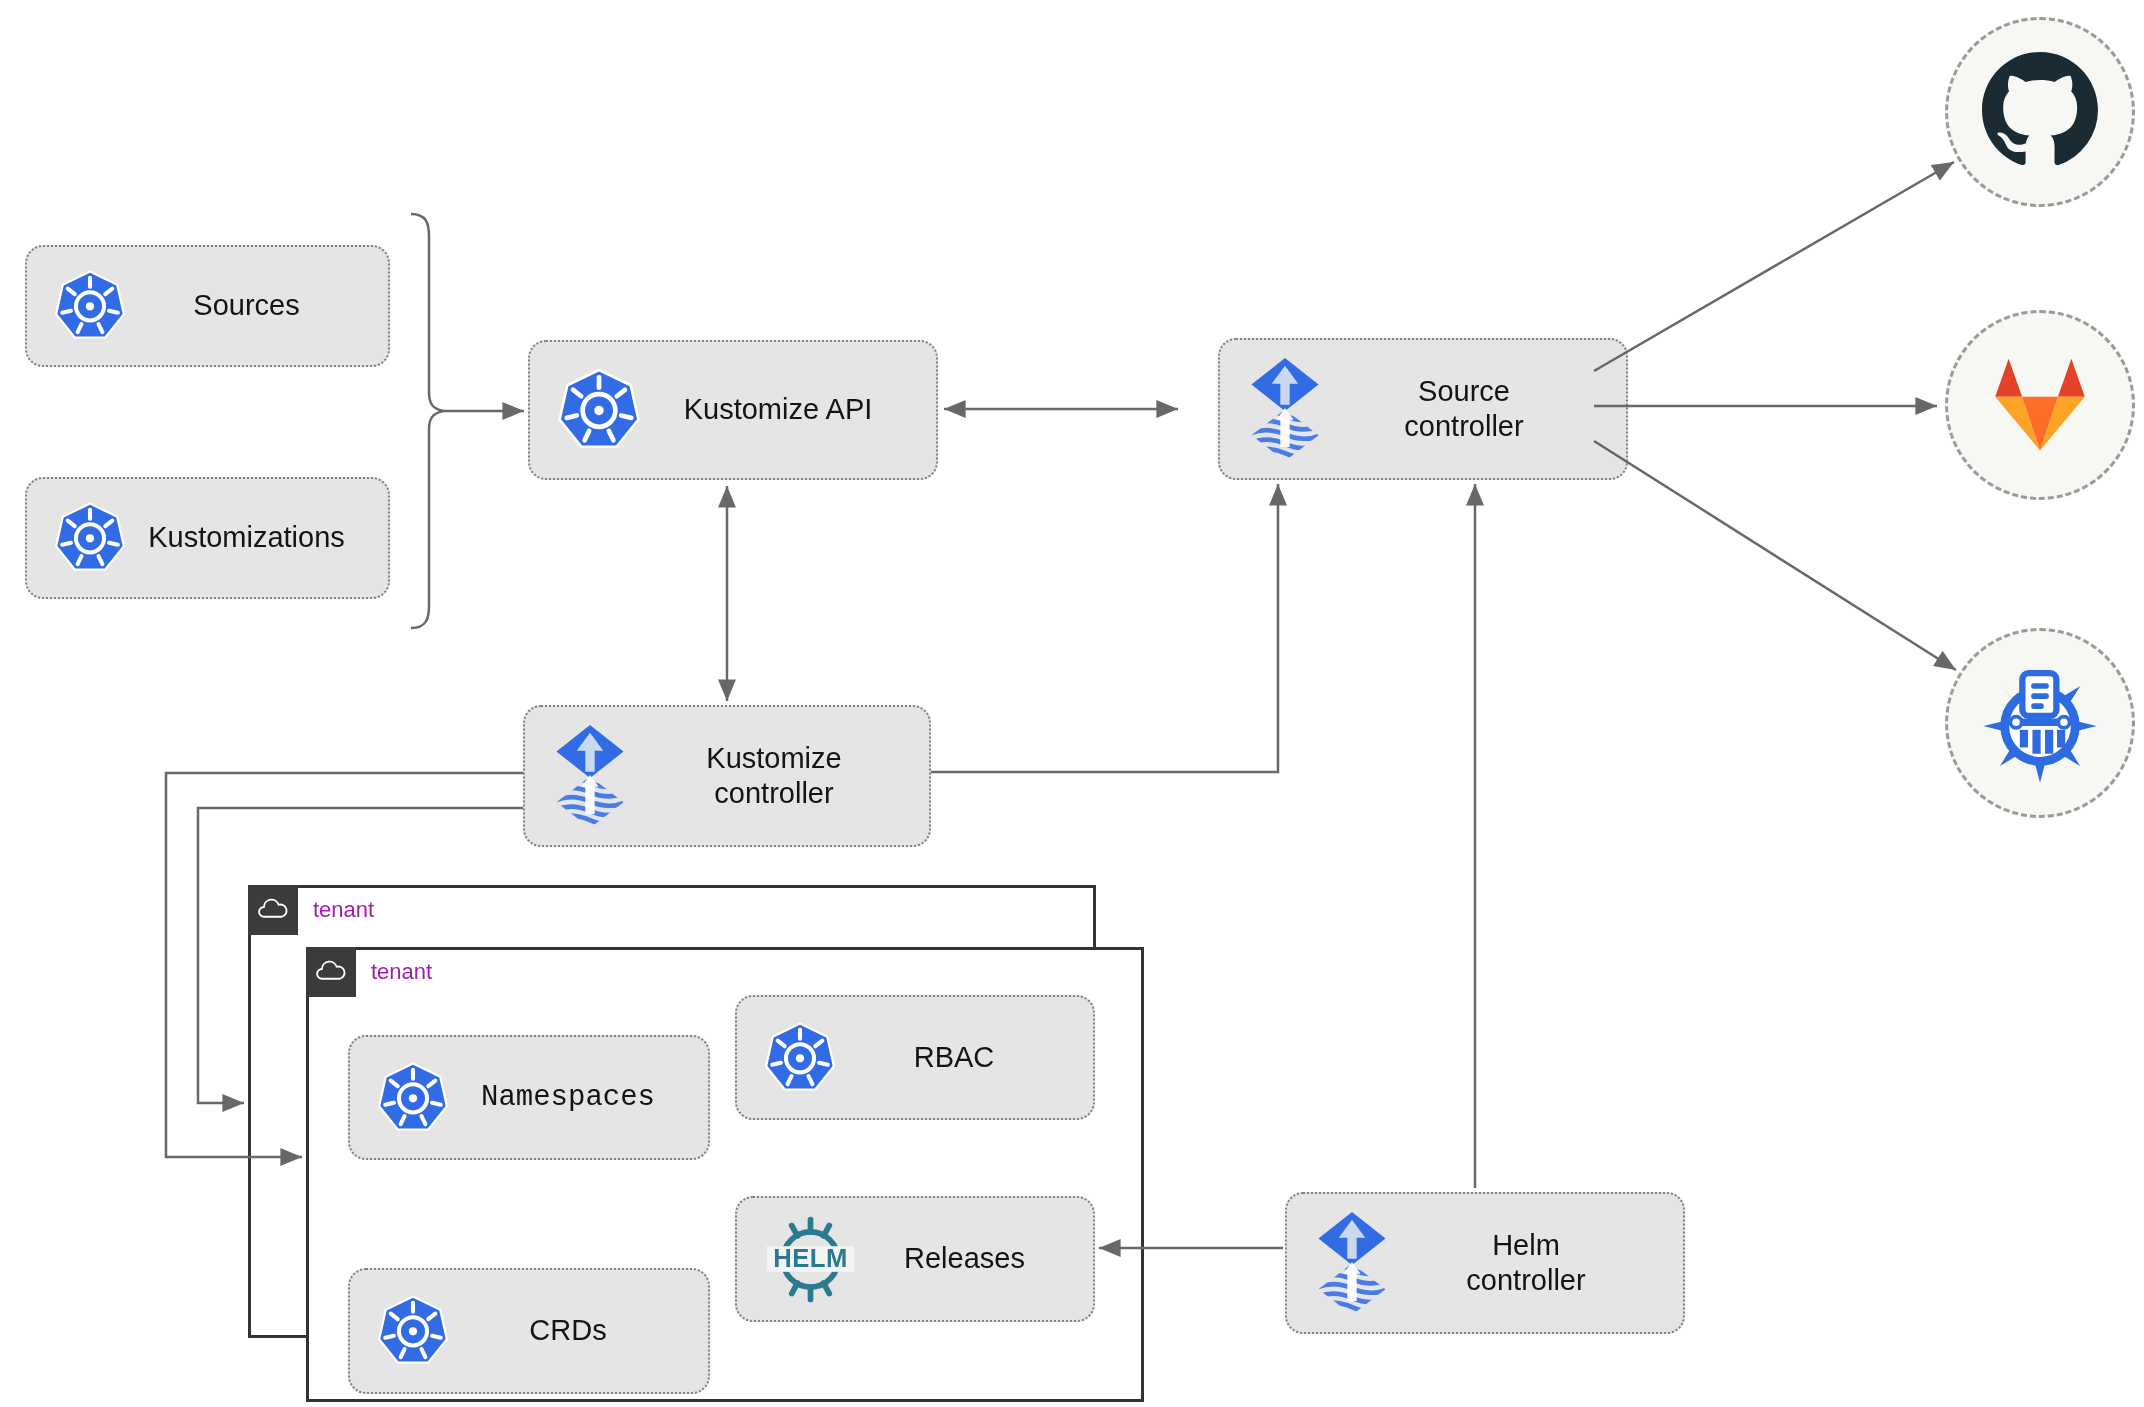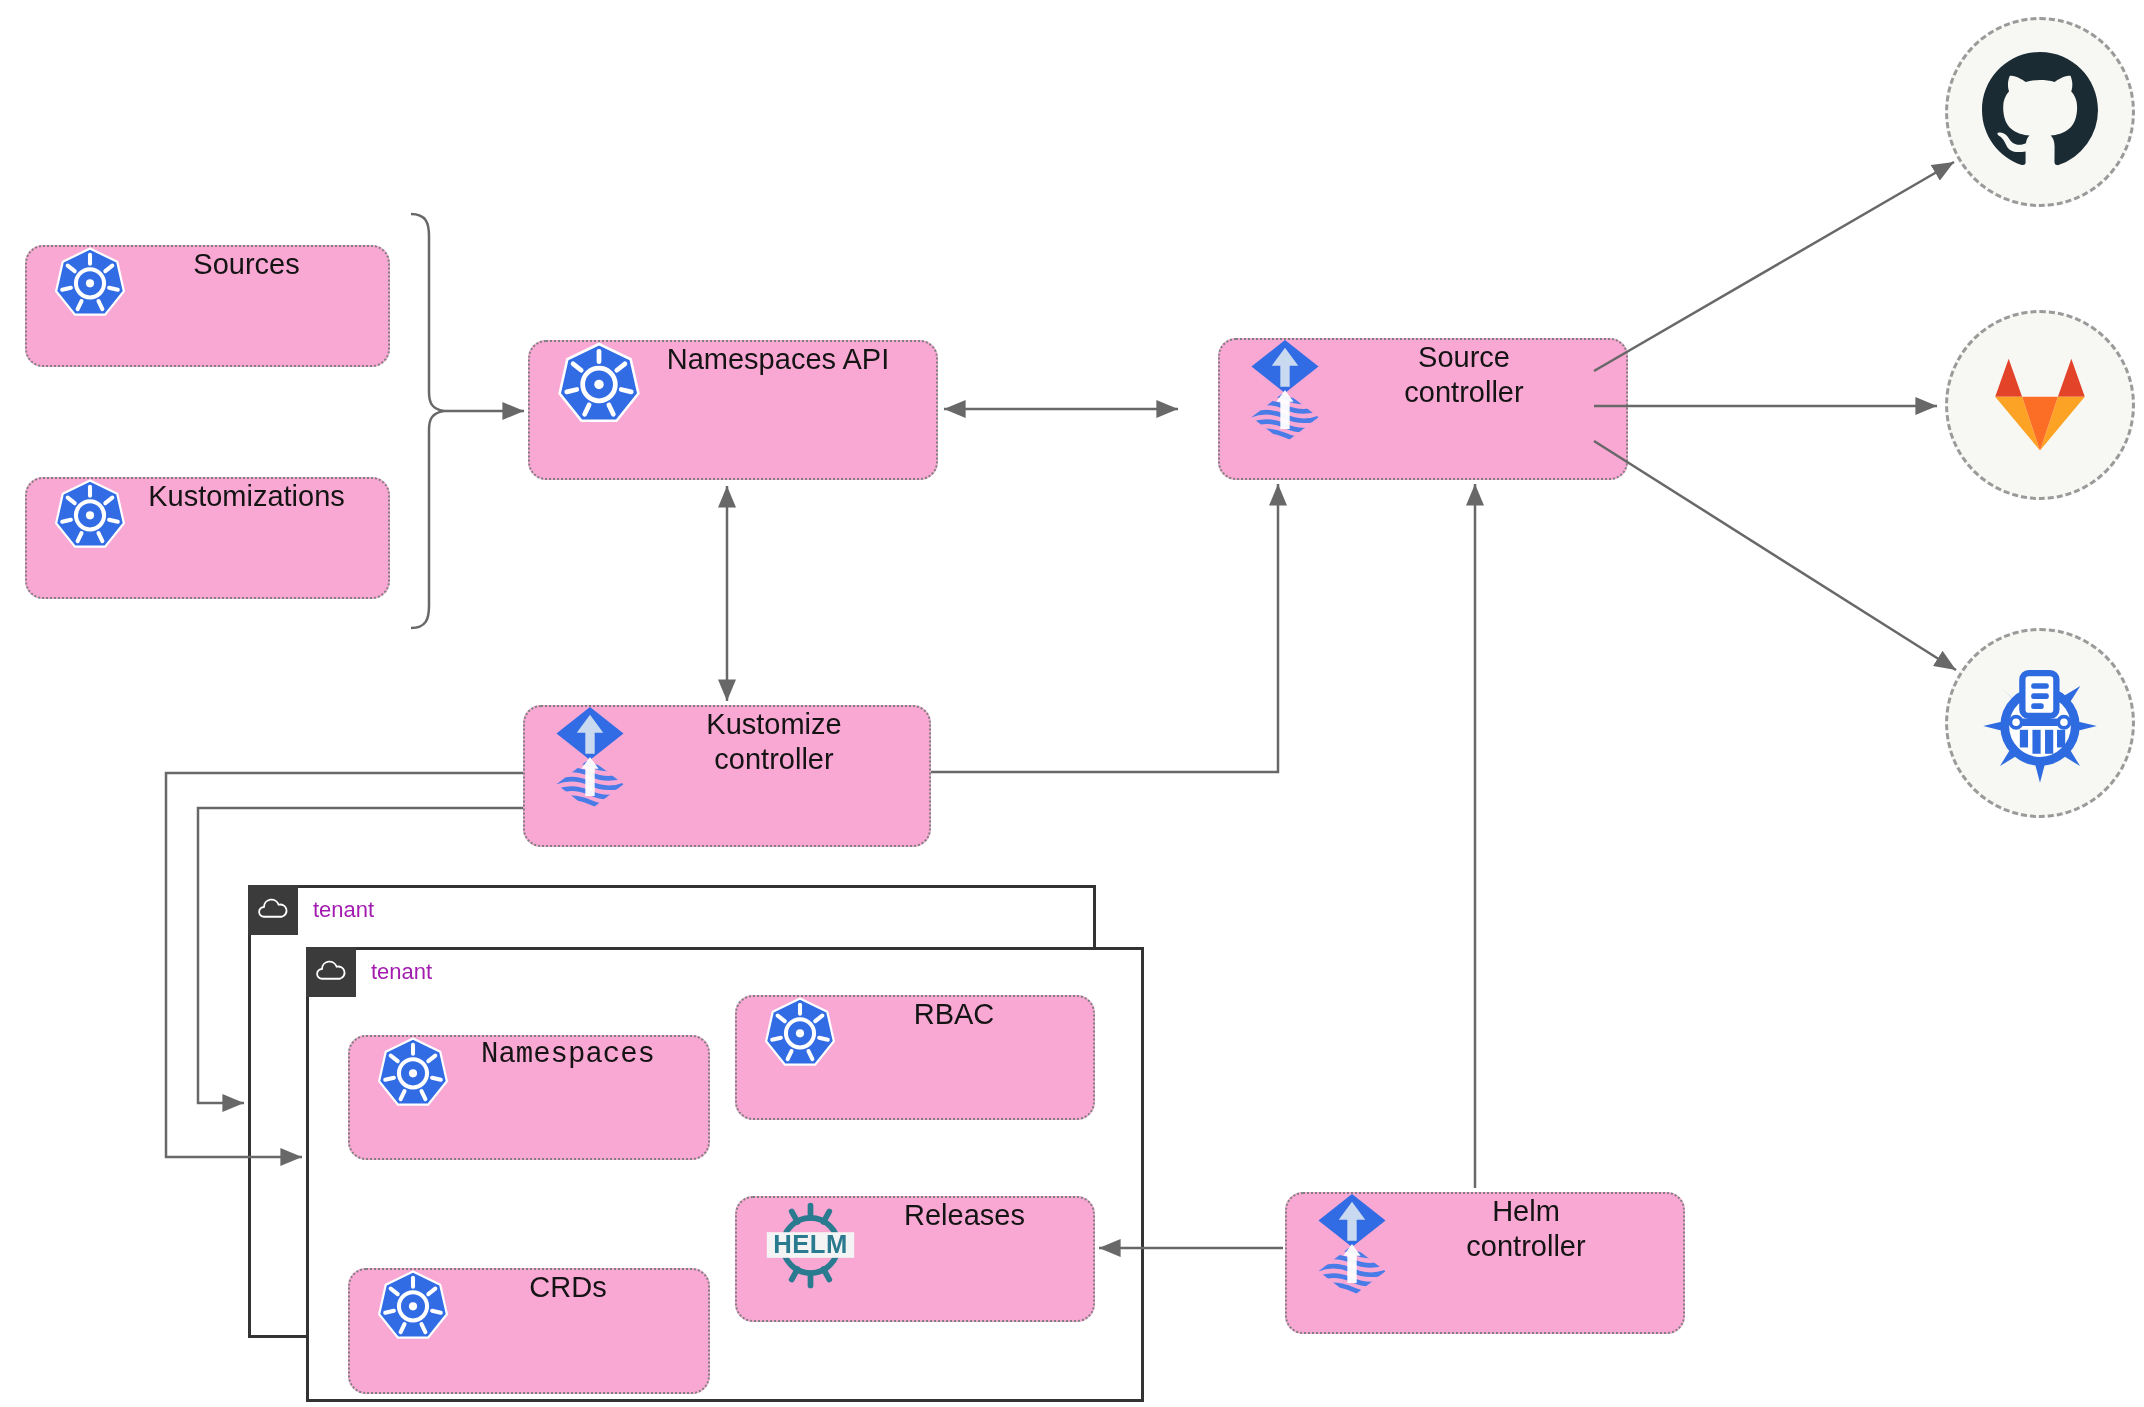--- a/index.html
+++ b/index.html
@@ -1,22 +1,22 @@
 <!DOCTYPE html>
 <html><head>
 <meta charset="utf-8">
 <style>
   html,body{margin:0;padding:0;}
   body{
     width:2144px;height:1407px;position:relative;background:#ffffff;
     font-family:"Liberation Sans", sans-serif;overflow:hidden;
   }
   .node{
-    position:absolute;background:#f9a8d4;border:2px dotted #7f7f7f;
-    border-radius:18px;display:flex;align-items:flex-start;box-sizing:border-box;z-index:3;
+    position:absolute;background:#e5e5e5;border:2px dotted #7f7f7f;
+    border-radius:18px;display:flex;align-items:center;box-sizing:border-box;z-index:3;
   }
   .node .icon{flex:0 0 auto;margin-left:26px;display:flex;align-items:center;justify-content:center;}
   .node .label{
     flex:1;text-align:center;font-size:29px;color:#141414;line-height:1.22;
     padding-right:22px;white-space:pre-line;
   }
   .tenant{position:absolute;background:#ffffff;border:3px solid #333333;box-sizing:border-box;}
   .tenant.outer{z-index:1;}
   .tenant.inner{z-index:2;}
   .tenant-tab{
@@ -167,21 +167,21 @@
     </span>
   <span class="label">Kustomizations</span>
 </div>
 
 <div class="node" style="left:528px;top:340px;width:410px;height:140px;">
   <span class="icon">
     <svg width="86" height="84">
         <use href="#sym-k8s"></use>
       </svg>
     </span>
-  <span class="label">Namespaces API</span>
+  <span class="label">Kustomize API</span>
 </div>
 
 <div class="node" style="left:1218px;top:338px;width:410px;height:142px;">
   <span class="icon">
     <svg width="78" height="103">
         <use href="#sym-flux"></use>
       </svg>
     </span>
   <span class="label">Source
 controller</span>

